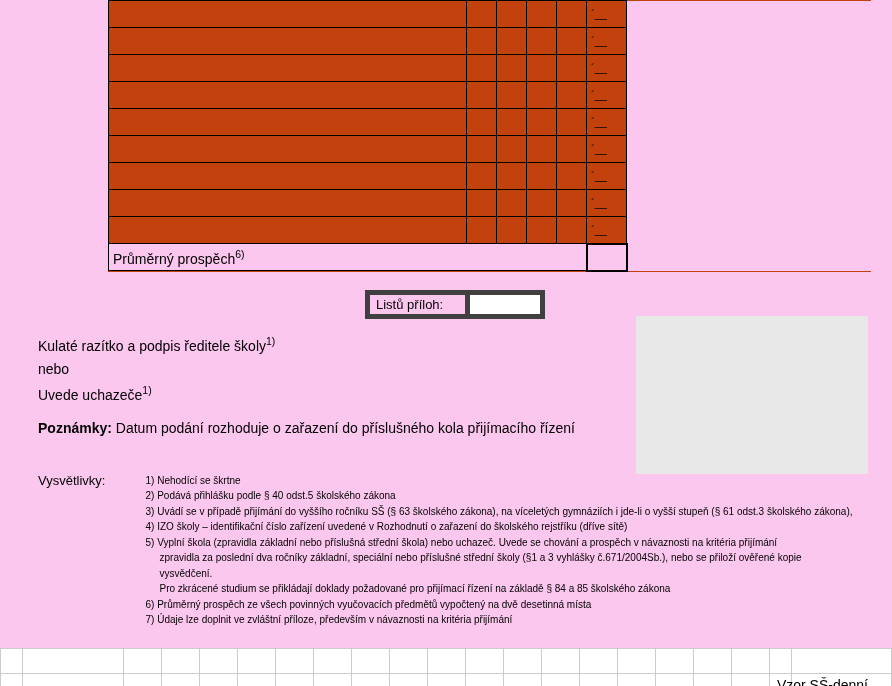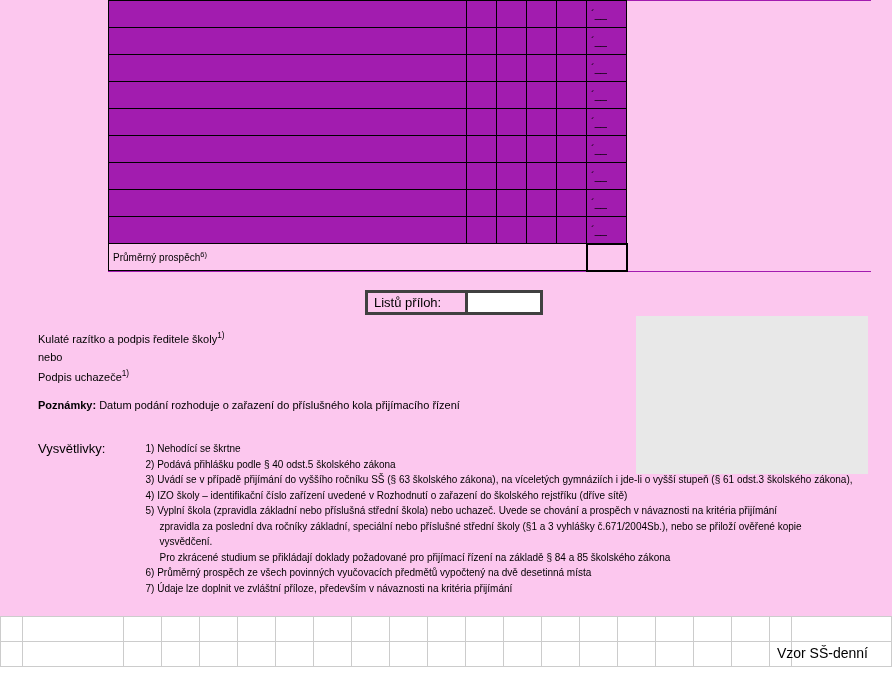--- a/index.html
+++ b/index.html
@@ -1,36 +1,36 @@
 <!DOCTYPE html>
 <html><head>
 <meta charset="utf-8">
 <style>
   * { box-sizing: border-box; margin: 0; padding: 0; }
   body { font-family: Arial, sans-serif; font-size: 12px; background: #fff; width: 892px; }
   .pink-area { background: #fcc7ee; padding: 0 20px 20px 20px; position: relative; }
   
-  .grades-table { border-collapse: collapse; margin-left: 88px; margin-bottom: 18px; background: #a21caf; }
+  .grades-table { border-collapse: collapse; margin-left: 88px; margin-bottom: 18px; background: #c2410c; }
   .grades-table td { border: 1px solid #000; height: 27px; padding: 2px 4px; vertical-align: middle; }
   .col-subject { width: 358px; }
   .col-n { width: 30px; }
   .col-avg { width: 40px; text-align: left; font-size: 11px; }
   .bold-cell { border: 2px solid #000 !important; }
   .avg-row td { background: #fcc7ee; }
-  .avg-label { font-size: 10px; margin-top: 35px; }
+  .avg-label { font-size: 14px; margin-top: 35px; }
   
   .attachments-box { margin-left: 345px; margin-bottom: 14px; }
   .attachments-box table { border-collapse: collapse; }
-  .attachments-box td { border: 3px solid #404040; height: 22px; padding: 2px 6px; font-size: 13px; }
+  .attachments-box td { border: 5px solid #404040; height: 22px; padding: 2px 6px; font-size: 13px; }
   .att-label { width: 100px; }
   .att-val { width: 75px; background: #fff; }
   
   .stamp-area { position: absolute; right: 24px; top: 316px; width: 232px; height: 158px; background: #e8e8e8; }
   
-  .text-block { margin: 4px 18px; font-size: 11px; line-height: 1.7; }
+  .text-block { margin: 4px 18px; font-size: 14px; line-height: 1.7; }
   .notes-line { margin-top: 10px; }
   .notes-line b, .explan b { font-weight: bold; margin-top: 16px; }
   
   .explan { display: flex; margin: 8px 18px 0 18px; font-size: 13px; }
   .explan-label { width: 108px; }
   .explan-list { font-size: 10px; line-height: 1.55; }
   .explan-list .indent { padding-left: 14px; }
   
   .footer-table { border-collapse: collapse; width: 100%; }
   .footer-table td { border: 1px solid #ccc; height: 25px; }
@@ -148,21 +148,21 @@
     </tr>
         </tbody>
       </table>
   </div>
 
   <div class="stamp-area"></div>
 
   <div class="text-block">
     <span>Kulaté razítko a podpis ředitele školy</span><sup>1)</sup><br>
     <span>nebo</span><br>
-    <span>Podpis uchazeče</span><sup>1)</sup>
+    <span>Uvede uchazeče</span><sup>1)</sup>
   </div>
 
   <div class="text-block notes-line">
     <b>Poznámky:</b> <span>Datum podání rozhoduje o zařazení do příslušného kola přijímacího řízení</span><br>
     <span style="display:inline-block;width:74px;"></span>
   </div>
 
   <div class="explan">
     <div class="explan-label">Vysvětlivky:</div>
     <div class="explan-list" id="explan-list">

